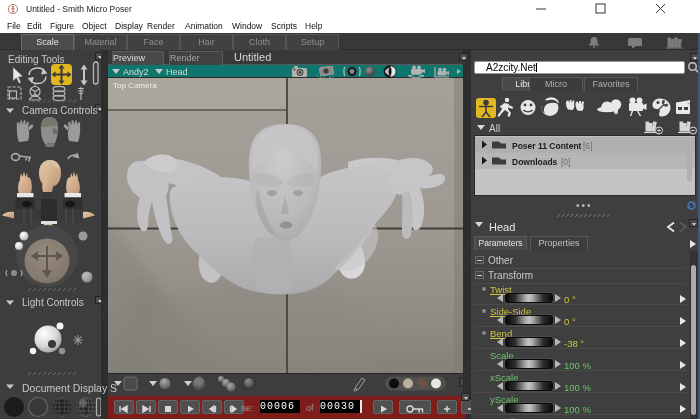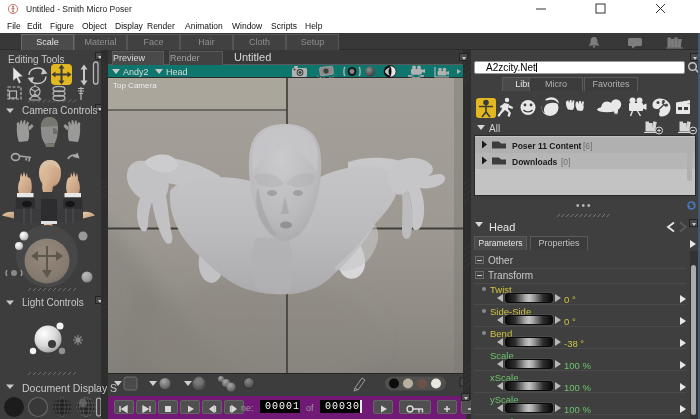--- a/index.html
+++ b/index.html
@@ -23,38 +23,38 @@
 .ddbox:after { content:""; position:absolute; left:2px; top:3px; border-left:2.5px solid transparent; border-right:2.5px solid transparent; border-top:3px solid #ccc; }
 
 .vdiv { top:50px; height:369px; background:#2e2e2e; }
 
 #ctabs { left:108px; top:50px; width:355px; height:15px; background:#383838; border-bottom:1px solid #5a5a5a; }
 .ctab { position:absolute; top:1px; height:14px; background:#424242; border:1px solid #5a5a5a; border-bottom:none; color:#a2a2a2; font-size:9px; text-align:left; line-height:13px; }
 .ctab.on { background:#4a4a4a; color:#dcdcdc; }
 #ctoolbar { left:108px; top:65px; width:355px; height:13px; background:#0f766e; border-bottom:1px solid #2b2b2b; color:#ddd; font-size:9px; }
 #viewport { left:108px; top:78px; width:355px; height:295px; }
 #spherebar { left:108px; top:373px; width:355px; height:19px; background:#3d3d3d; border-top:1px solid #262626;}
-#timeline { left:108px; top:396px; width:358px; height:23px; background:#701a75;text-align:right; }
+#timeline { left:108px; top:396px; width:358px; height:23px; background:#7f1d1d; }
 .tlbtn { position:absolute; top:4px; width:20px; height:14px; background:#4f4f4f; border:1px solid #656565; border-radius:2px; color:#ddd; text-align:center; }
 .numf { position:absolute; top:4px; height:13px; background:#000; color:#fff; font-size:10px; font-family:"Liberation Mono",monospace; letter-spacing:1px; padding-top:1px; }
 
 #rpanel { left:471px; top:50px; width:229px; height:369px; background:#3f3f3f; }
 #search { position:absolute; left:3px; top:11px; width:211px; height:13px; background:#fff; border:1px solid #999; border-radius:2px; font-size:10px; color:#000; padding-left:11px; line-height:12px;}
 .ltab { position:absolute; top:27px; height:14px; width:54px; background:#3c3c3c; border:1px solid #5a5a5a; border-bottom:none; color:#b0b0b0; font-size:9px; text-align:center; line-height:13px;}
 .ltab.on { background:#4a4a4a; color:#e8e8e8;margin-left:28px; }
 #liblist { position:absolute; left:3px; top:85px; width:222px; height:61px; background:#c3c3c3; border:1px solid #2a2a2a; }
 .librow { position:absolute; left:0; width:220px; height:16px; font-size:11px; font-weight:bold; color:#1a1a1a; }
 #headpanel { position:absolute; left:0px; top:168px; width:229px; height:201px; }
 .ptab { position:absolute; top:18px; height:14px; background:#3c3c3c; border:1px solid #5a5a5a; border-bottom:none; color:#c0c0c0; font-size:9px; text-align:center; line-height:13px; }
 .ptab.on { background:#4a4a4a; color:#e8e8e8; }
 .secrow { position:absolute; left:4px; color:#c8c8c8; font-size:10px; }
 .minus { position:absolute; width:9px; height:8px; background:#434343; border:1px solid #6a6a6a; }
 .minus:after { content:""; position:absolute; left:1px; top:3px; width:5px; height:1px; background:#ccc; }
 .prow-label { position:absolute; font-size:9.5px; }
-.yl { color:#cfc53e; } .gr { color:#6ec46e; }
+.yl { color:#cfc53e;text-decoration:underline; } .gr { color:#6ec46e; }
 .sliderbar { position:absolute; width:48px; height:10px; border-radius:3px; background:linear-gradient(90deg,#0a0a0a,#2e2e2e 20%,#a8a8a8 42%,#c4c4c4 50%,#a8a8a8 58%,#2e2e2e 80%,#0a0a0a); border:1px solid #0a0a0a; box-shadow:0 0 0 0.5px #555;}
 .sarrL { position:absolute; width:0; height:0; border-top:4px solid transparent; border-bottom:4px solid transparent; border-right:6px solid #b8b8b8; }
 .sarrR { position:absolute; width:0; height:0; border-top:4px solid transparent; border-bottom:4px solid transparent; border-left:6px solid #b8b8b8; }
 .rowarr { position:absolute; left:209px; width:0; height:0; border-top:4px solid transparent; border-bottom:4px solid transparent; border-left:6px solid #e8e8e8; }
 .pline { position:absolute; left:3px; width:212px; height:1px; background:#4a4a4a; }
 </style>
 </head>
 <body>
 
 <div id="titlebar" class="abs">
@@ -500,21 +500,21 @@
   <div class="tlbtn" style="left:72px"><svg width="18" height="12">
         <path d="M7 2.5 L13 6 L7 9.5 Z" fill="#d8d8d8"></path>
       </svg></div>
   <div class="tlbtn" style="left:94px"><svg width="18" height="12">
         <path d="M11 3 L7 6 L11 9 Z M12.5 3 L12.5 9" stroke="#d8d8d8" stroke-width="1.3" fill="#d8d8d8"></path>
       </svg></div>
   <div class="tlbtn" style="left:116px"><svg width="18" height="12">
         <path d="M7 3 L11 6 L7 9 Z M5.5 3 L5.5 9" stroke="#d8d8d8" stroke-width="1.3" fill="#d8d8d8"></path>
       </svg></div>
   <div class="abs" style="left:133px;top:7px;color:#9a9a9a;font-size:9px">ne:</div>
-  <div class="numf" style="left:152px;width:40px">00001</div>
+  <div class="numf" style="left:152px;width:40px">00006</div>
   <div class="abs" style="left:198px;top:7px;color:#9a9a9a;font-size:9px">of</div>
   <div class="numf" style="left:212px;width:40px">00030</div>
   <div class="abs" style="left:252px;top:4px;width:1.5px;height:13px;background:#e8e8e8"></div>
   <div class="tlbtn" style="left:265px"><svg width="18" height="12">
         <path d="M7 2.5 L13 6 L7 9.5 Z" fill="#d8d8d8"></path>
       </svg></div>
   <div class="tlbtn" style="left:291px;width:32px"><svg width="30" height="12">
         <circle cx="10" cy="6" r="3" fill="none" stroke="#d8d8d8" stroke-width="1.4"></circle>
         <path d="M13 6 L23 6 M19 6 L19 9.5 M22.5 6 L22.5 9.5" stroke="#d8d8d8" stroke-width="1.4"></path>
       </svg></div>

